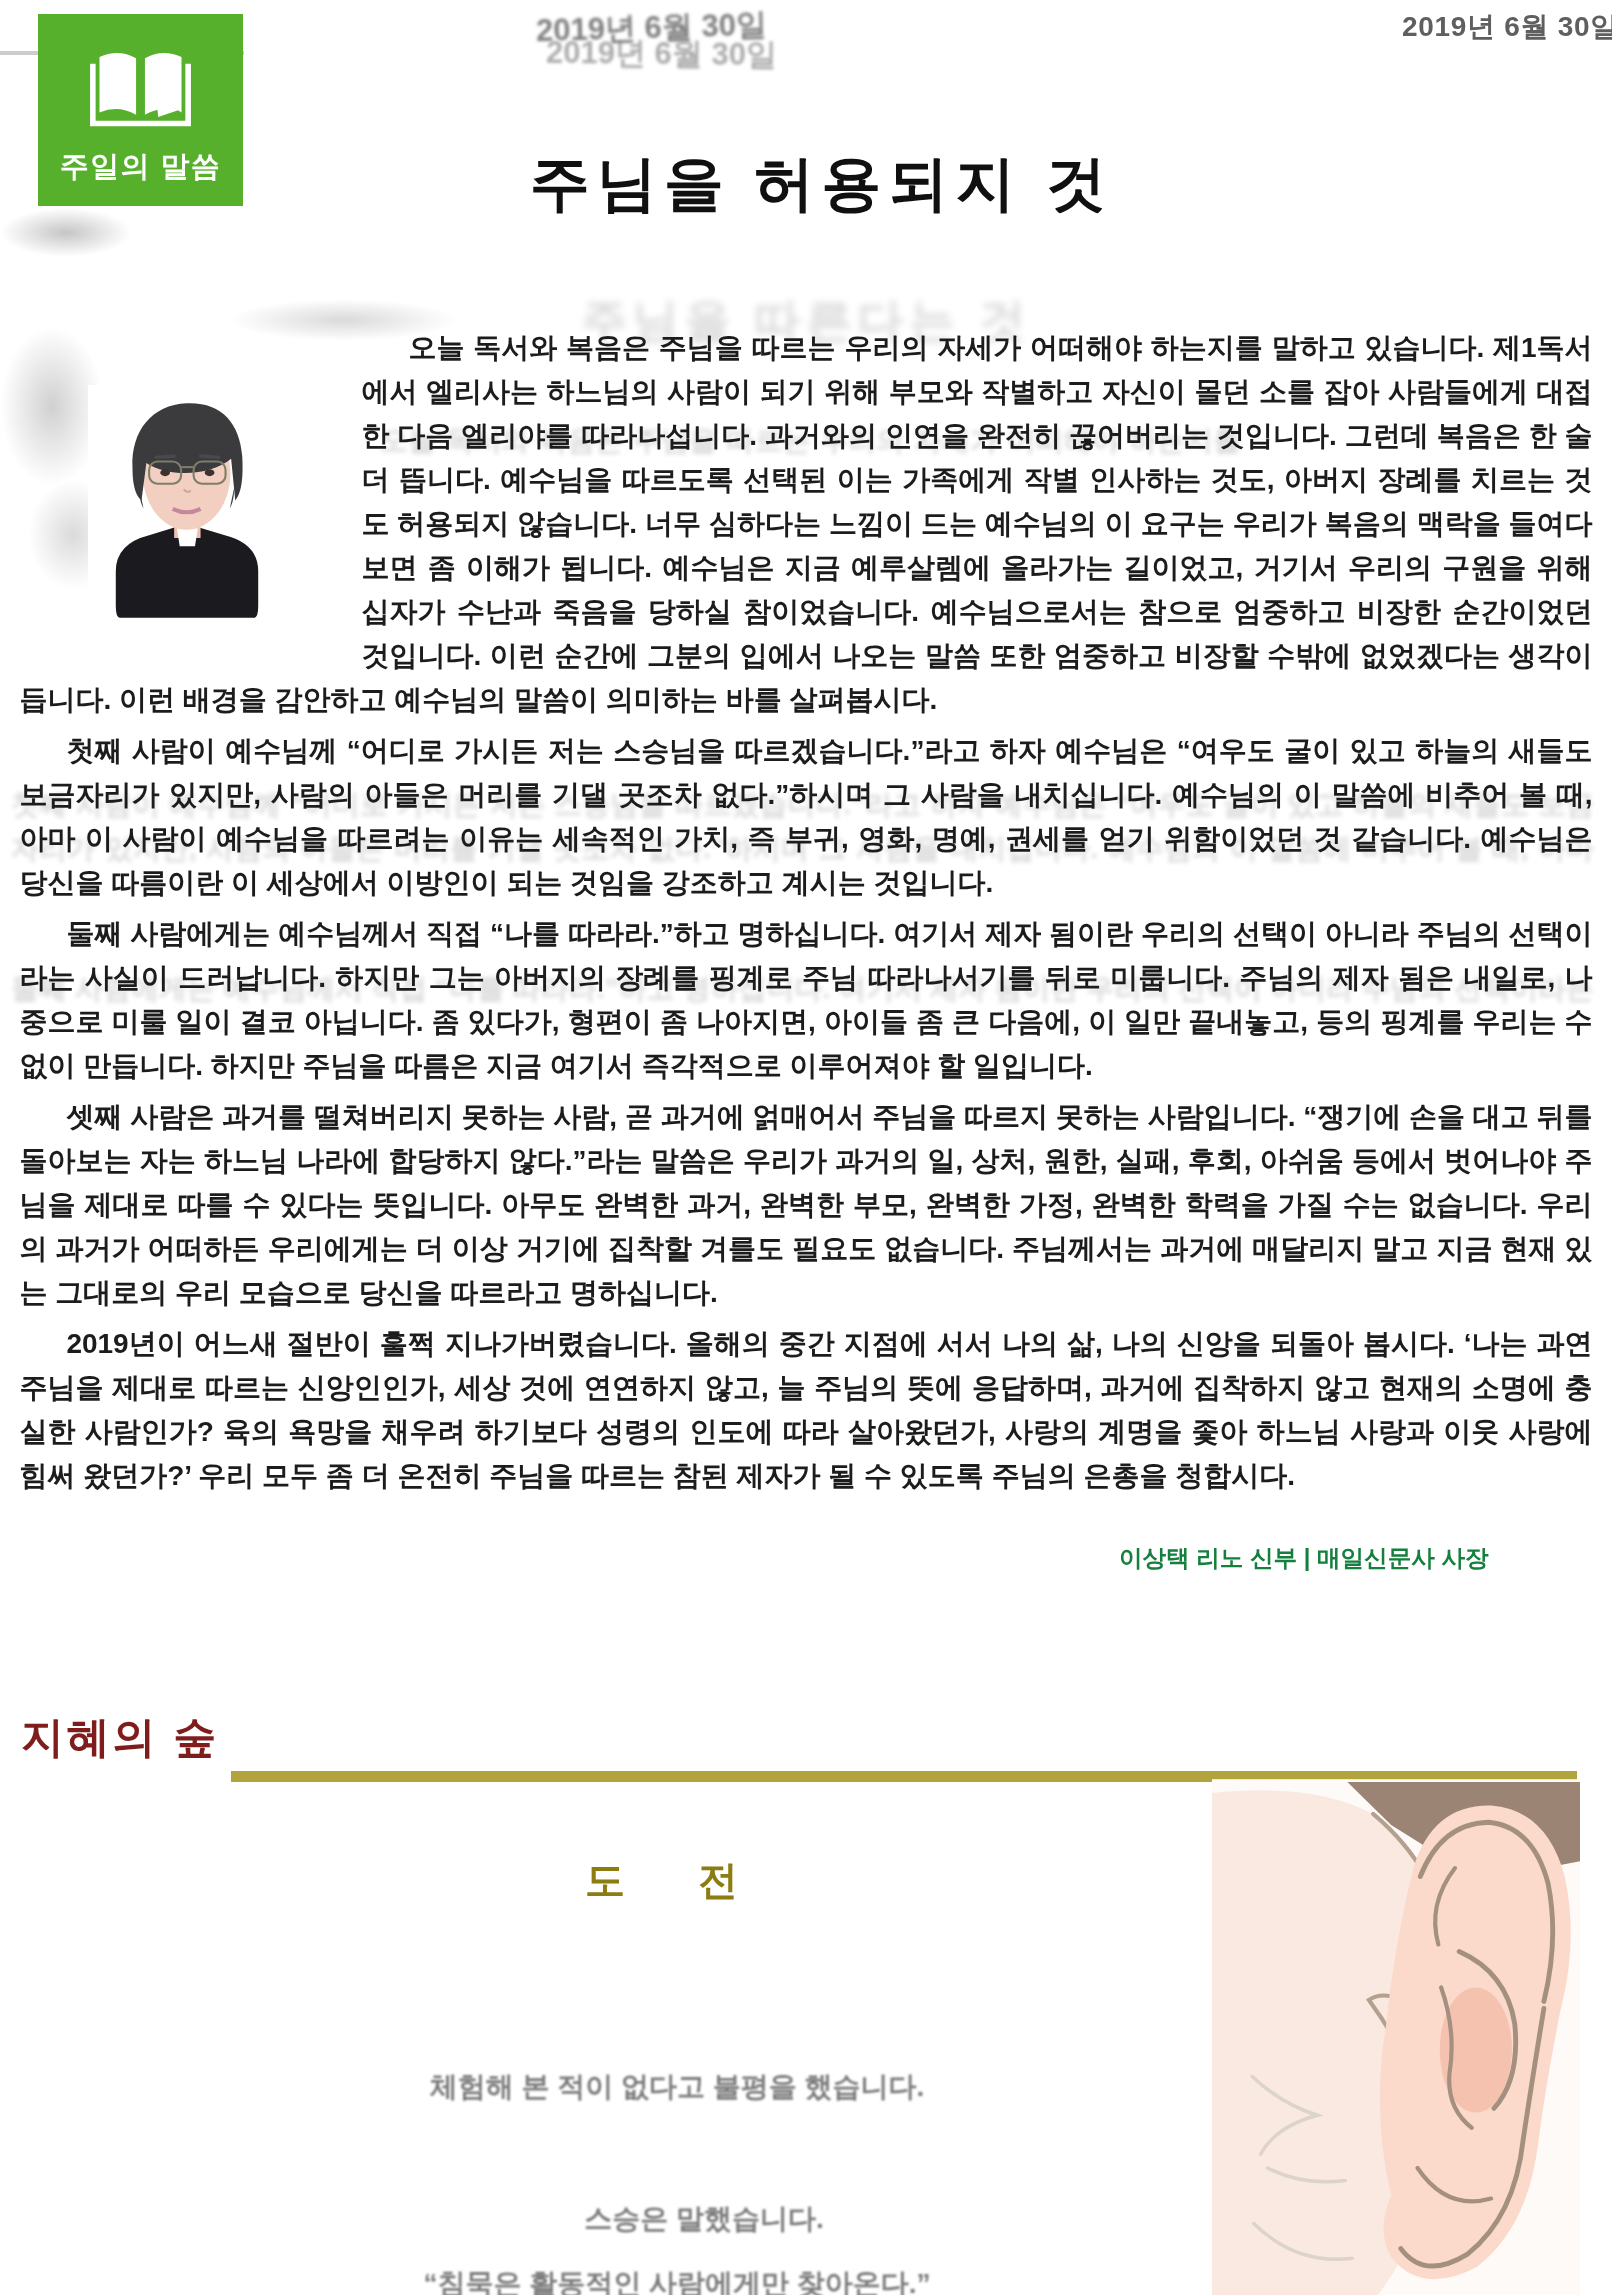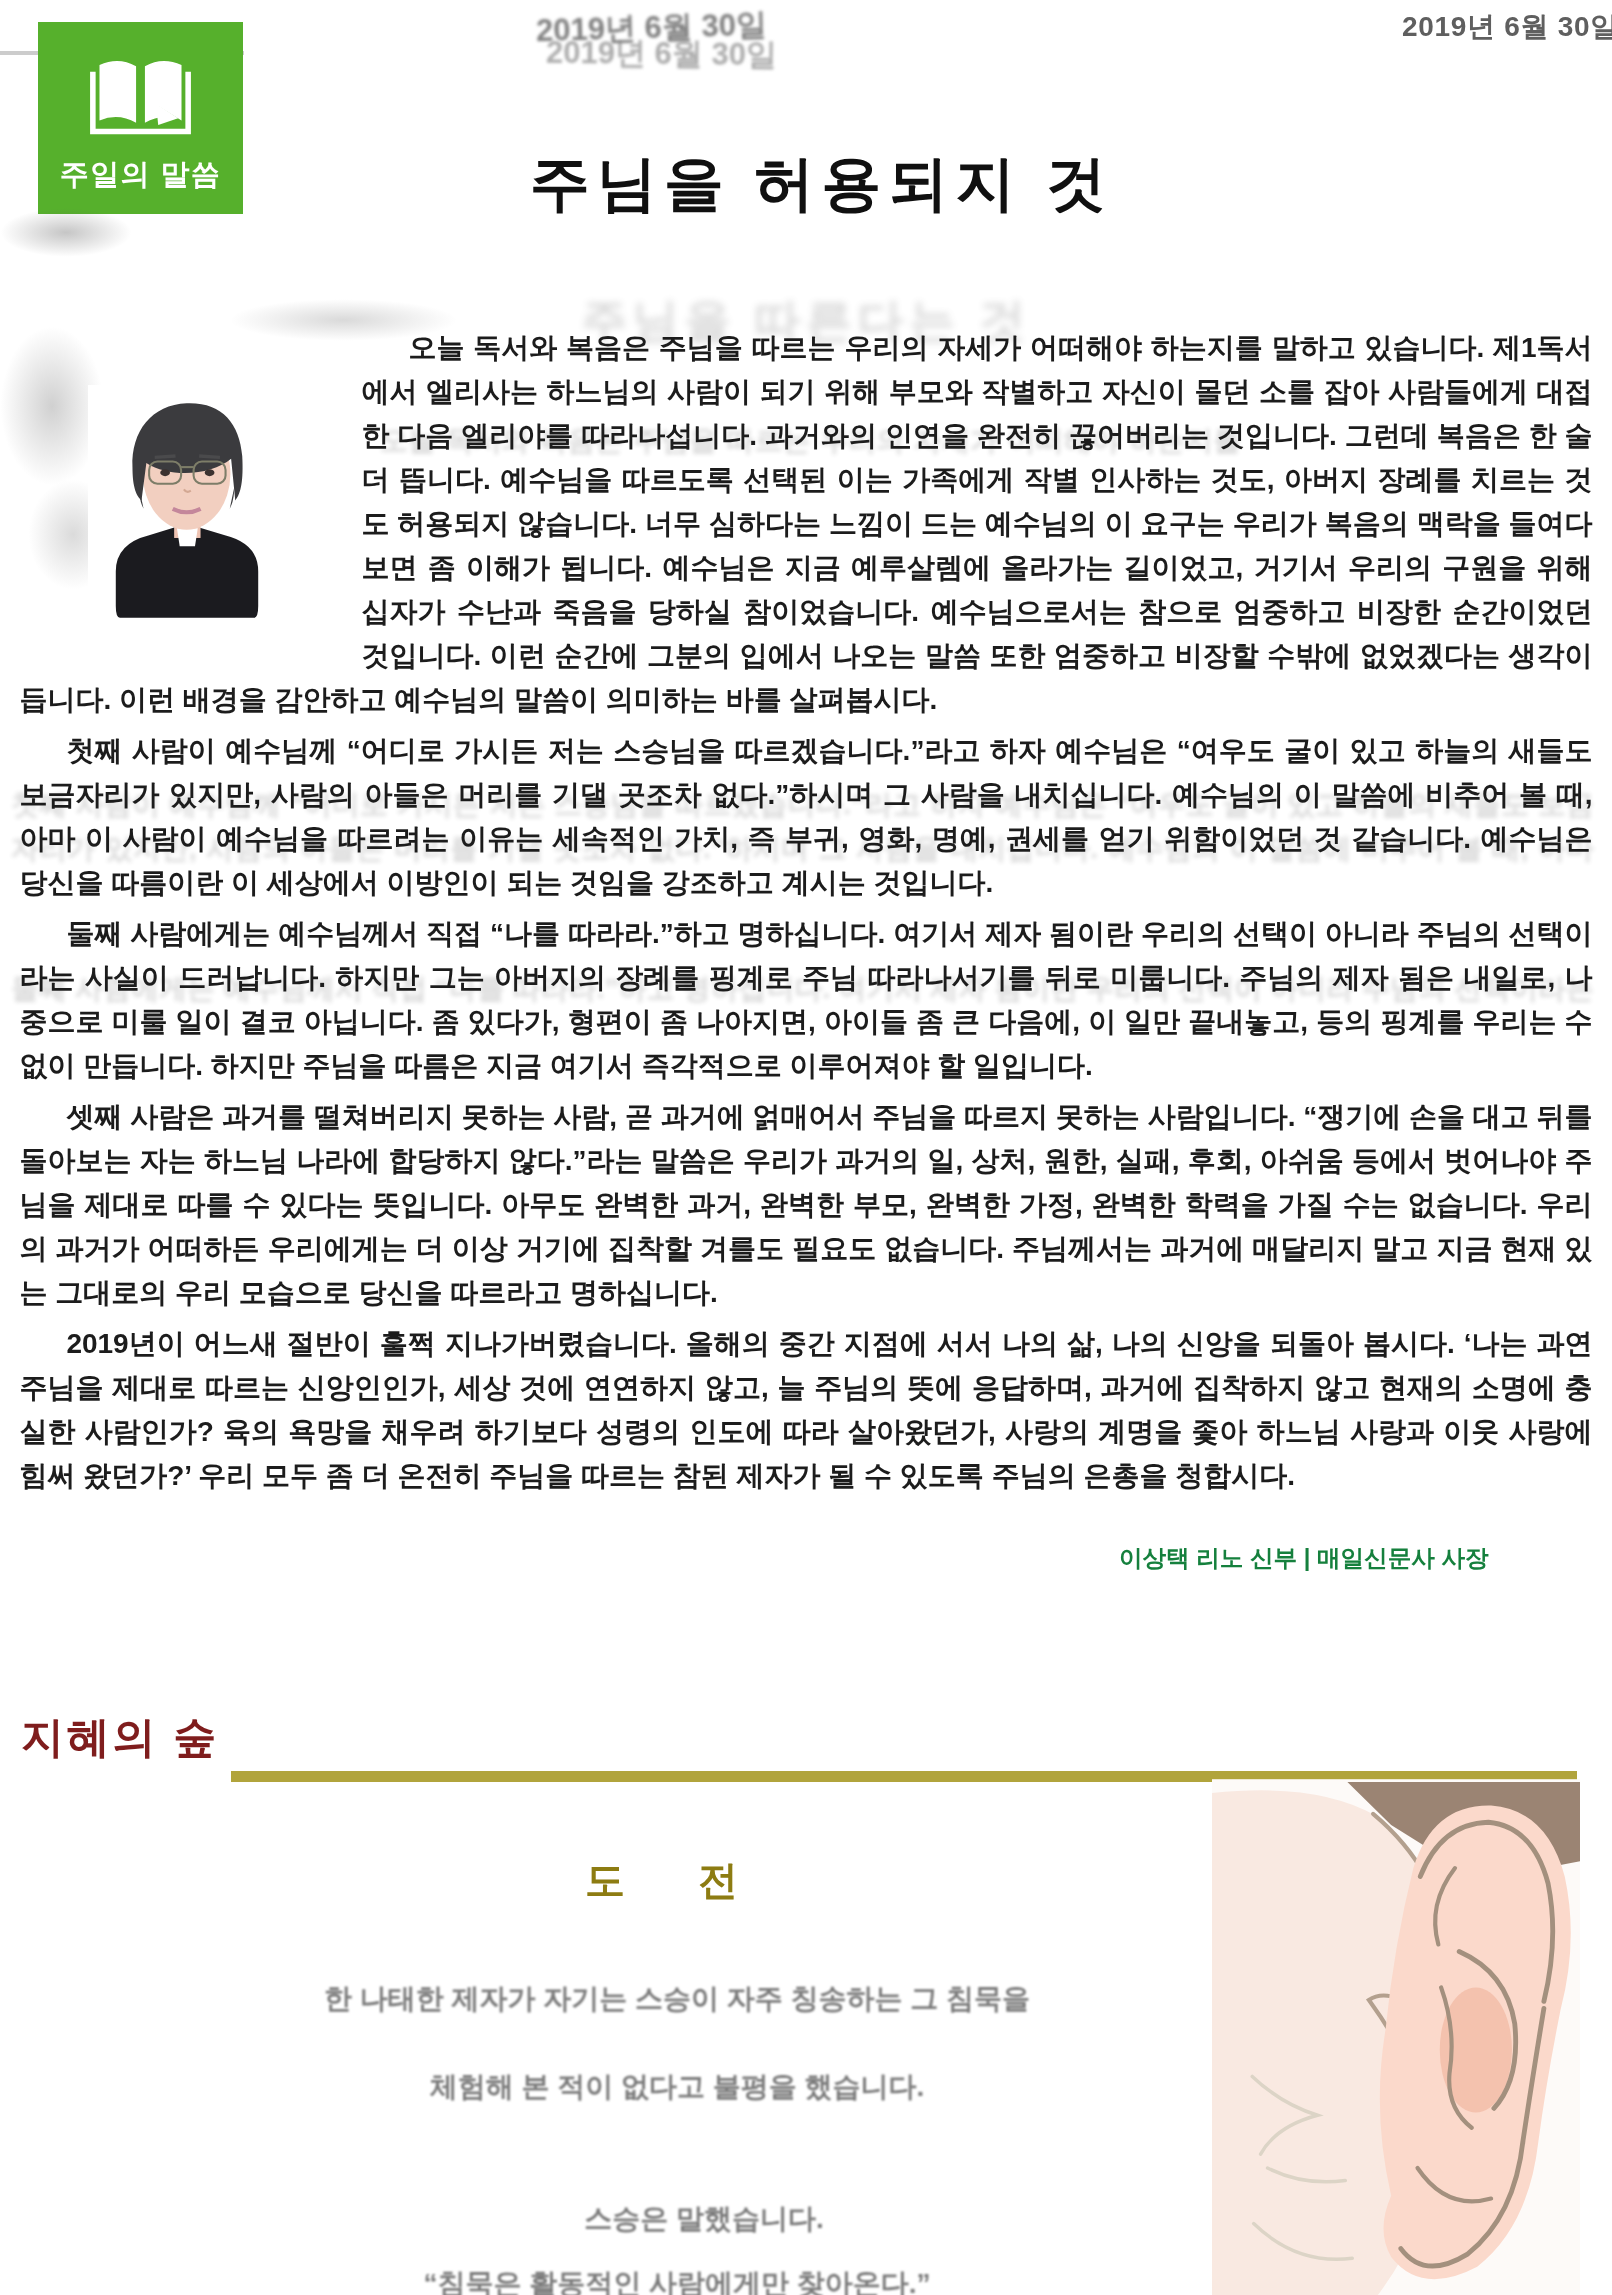--- a/index.html
+++ b/index.html
@@ -7,21 +7,21 @@
     position:relative;
     width:1612px;
     height:2295px;
     background:#ffffff;
     overflow:hidden;
     font-family:"Liberation Sans", sans-serif;
     color:#1c1c1c;
   }
   
   .logo-box{
-    position:absolute;left:38px;top:22px;width:205px;height:192px;
+    position:absolute;left:38px;top:14px;width:205px;height:192px;
     background:#56b02c;display:flex;flex-direction:column;align-items:center;justify-content:flex-start;
   }
   .logo-box svg{margin-top:32px;}
   .logo-label{
     margin-top:19.4px;color:#ffffff;font-size:29px;font-weight:700;letter-spacing:1.4px;white-space:nowrap;
   }
   .scan-line{
     position:absolute;left:0;top:51px;width:244px;height:3.5px;background:rgba(110,110,110,.35);
   }
   .ghost-date{
@@ -156,21 +156,20 @@
     <p>첫째 사람이 예수님께 “어디로 가시든 저는 스승님을 따르겠습니다.”라고 하자 예수님은 “여우도 굴이 있고 하늘의 새들도 보금자리가 있지만, 사람의 아들은 머리를 기댈 곳조차 없다.”하시며 그 사람을 내치십니다. 예수님의 이 말씀에 비추어 볼 때, 아마 이 사람이 예수님을 따르려는 이유는 세속적인 가치, 즉 부귀, 영화, 명예, 권세를 얻기 위함이었던 것 같습니다. 예수님은 당신을 따름이란 이 세상에서 이방인이 되는 것임을 강조하고 계시는 것입니다.</p>
     <p>둘째 사람에게는 예수님께서 직접 “나를 따라라.”하고 명하십니다. 여기서 제자 됨이란 우리의 선택이 아니라 주님의 선택이라는 사실이 드러납니다. 하지만 그는 아버지의 장례를 핑계로 주님 따라나서기를 뒤로 미룹니다. 주님의 제자 됨은 내일로, 나중으로 미룰 일이 결코 아닙니다. 좀 있다가, 형편이 좀 나아지면, 아이들 좀 큰 다음에, 이 일만 끝내놓고, 등의 핑계를 우리는 수없이 만듭니다. 하지만 주님을 따름은 지금 여기서 즉각적으로 이루어져야 할 일입니다.</p>
     <p>셋째 사람은 과거를 떨쳐버리지 못하는 사람, 곧 과거에 얽매어서 주님을 따르지 못하는 사람입니다. “쟁기에 손을 대고 뒤를 돌아보는 자는 하느님 나라에 합당하지 않다.”라는 말씀은 우리가 과거의 일, 상처, 원한, 실패, 후회, 아쉬움 등에서 벗어나야 주님을 제대로 따를 수 있다는 뜻입니다. 아무도 완벽한 과거, 완벽한 부모, 완벽한 가정, 완벽한 학력을 가질 수는 없습니다. 우리의 과거가 어떠하든 우리에게는 더 이상 거기에 집착할 겨를도 필요도 없습니다. 주님께서는 과거에 매달리지 말고 지금 현재 있는 그대로의 우리 모습으로 당신을 따르라고 명하십니다.</p>
     <p>2019년이 어느새 절반이 훌쩍 지나가버렸습니다. 올해의 중간 지점에 서서 나의 삶, 나의 신앙을 되돌아 봅시다. ‘나는 과연 주님을 제대로 따르는 신앙인인가, 세상 것에 연연하지 않고, 늘 주님의 뜻에 응답하며, 과거에 집착하지 않고 현재의 소명에 충실한 사람인가? 육의 욕망을 채우려 하기보다 성령의 인도에 따라 살아왔던가, 사랑의 계명을 좇아 하느님 사랑과 이웃 사랑에 힘써 왔던가?’ 우리 모두 좀 더 온전히 주님을 따르는 참된 제자가 될 수 있도록 주님의 은총을 청합시다.</p>
     <div class="byline">이상택 리노 신부 | 매일신문사 사장</div>
   </div>
 
   <div class="wisdom-title">지혜의 숲</div>
   <div class="wisdom-rule"></div>
   <div class="story-title">도 전</div>
-  <div class="story-line sl0">한 나태한 제자가 자기는 스승이 자주 칭송하는 그 침묵을</div>
   <div class="story-line sl1">체험해 본 적이 없다고 불평을 했습니다.</div>
   <div class="story-line sl2">스승은 말했습니다.</div>
   <div class="story-line sl3">“침묵은 활동적인 사람에게만 찾아온다.”</div>
 
   <div class="ear-illo">
     <svg width="368" height="517" viewBox="0 0 530 744">
       <rect x="0" y="0" width="530" height="744" fill="#fdfaf8"></rect>
 
       <path d="M195,4 L530,4 L530,118 L468,130 Q400,84 338,116 L258,66 Z" fill="#9b8473"></path>
 

